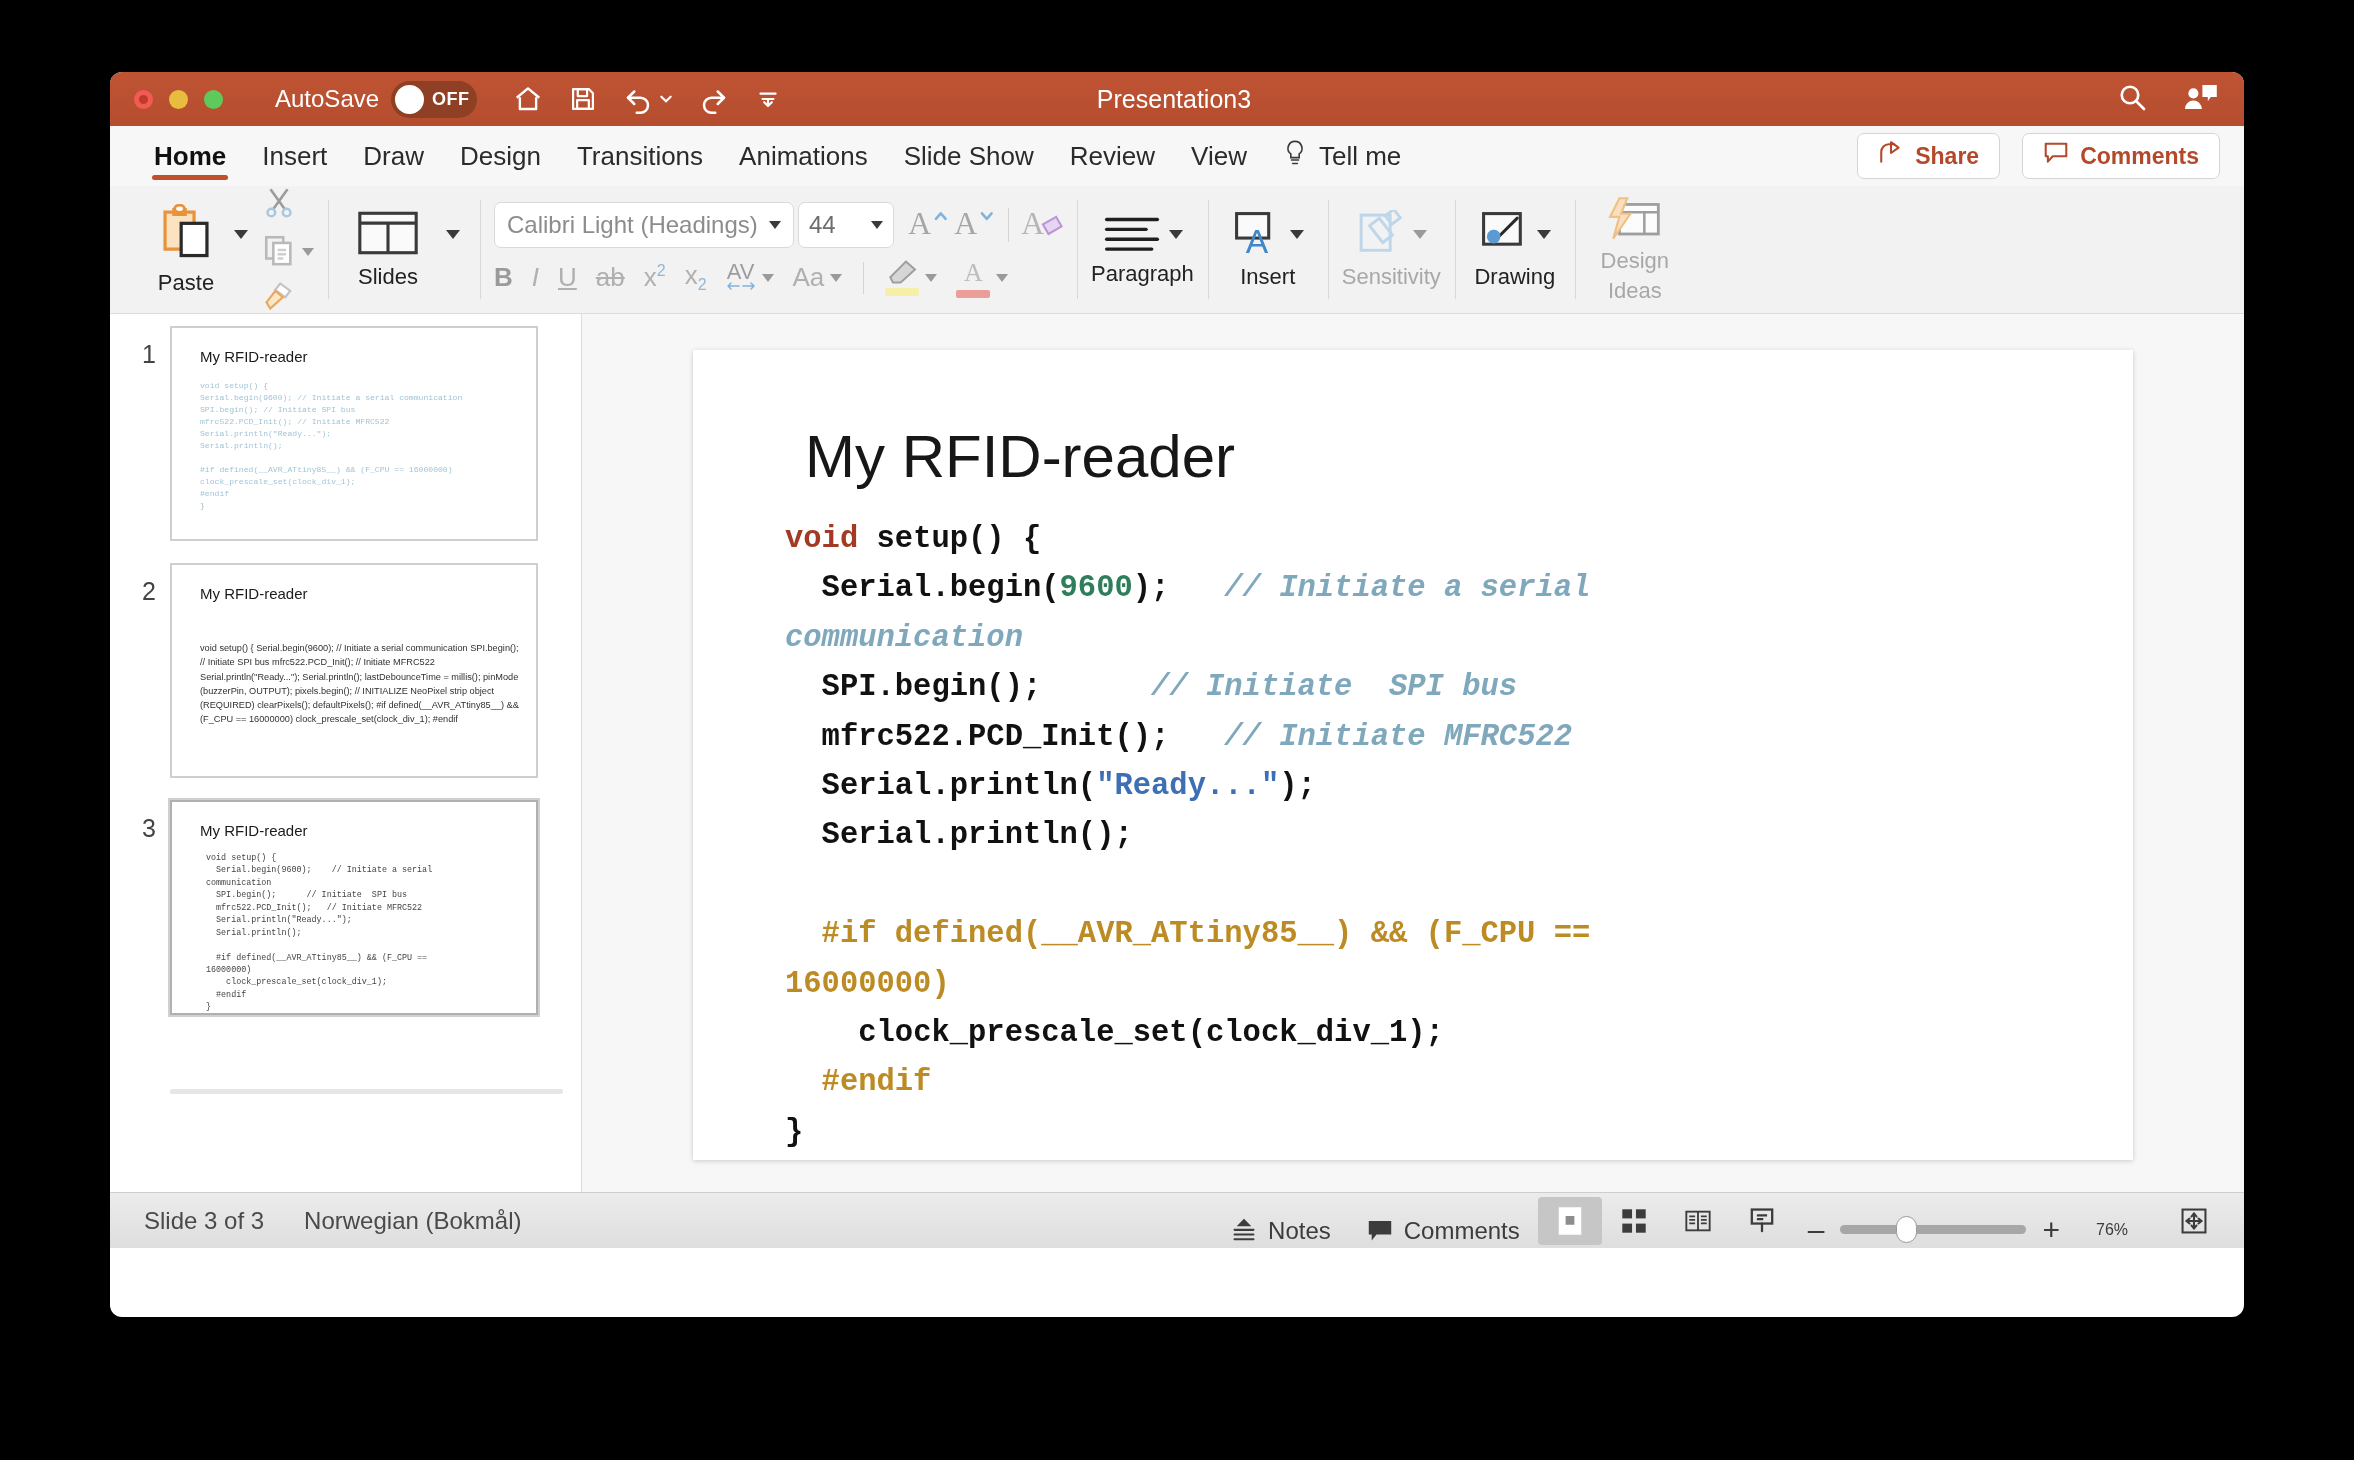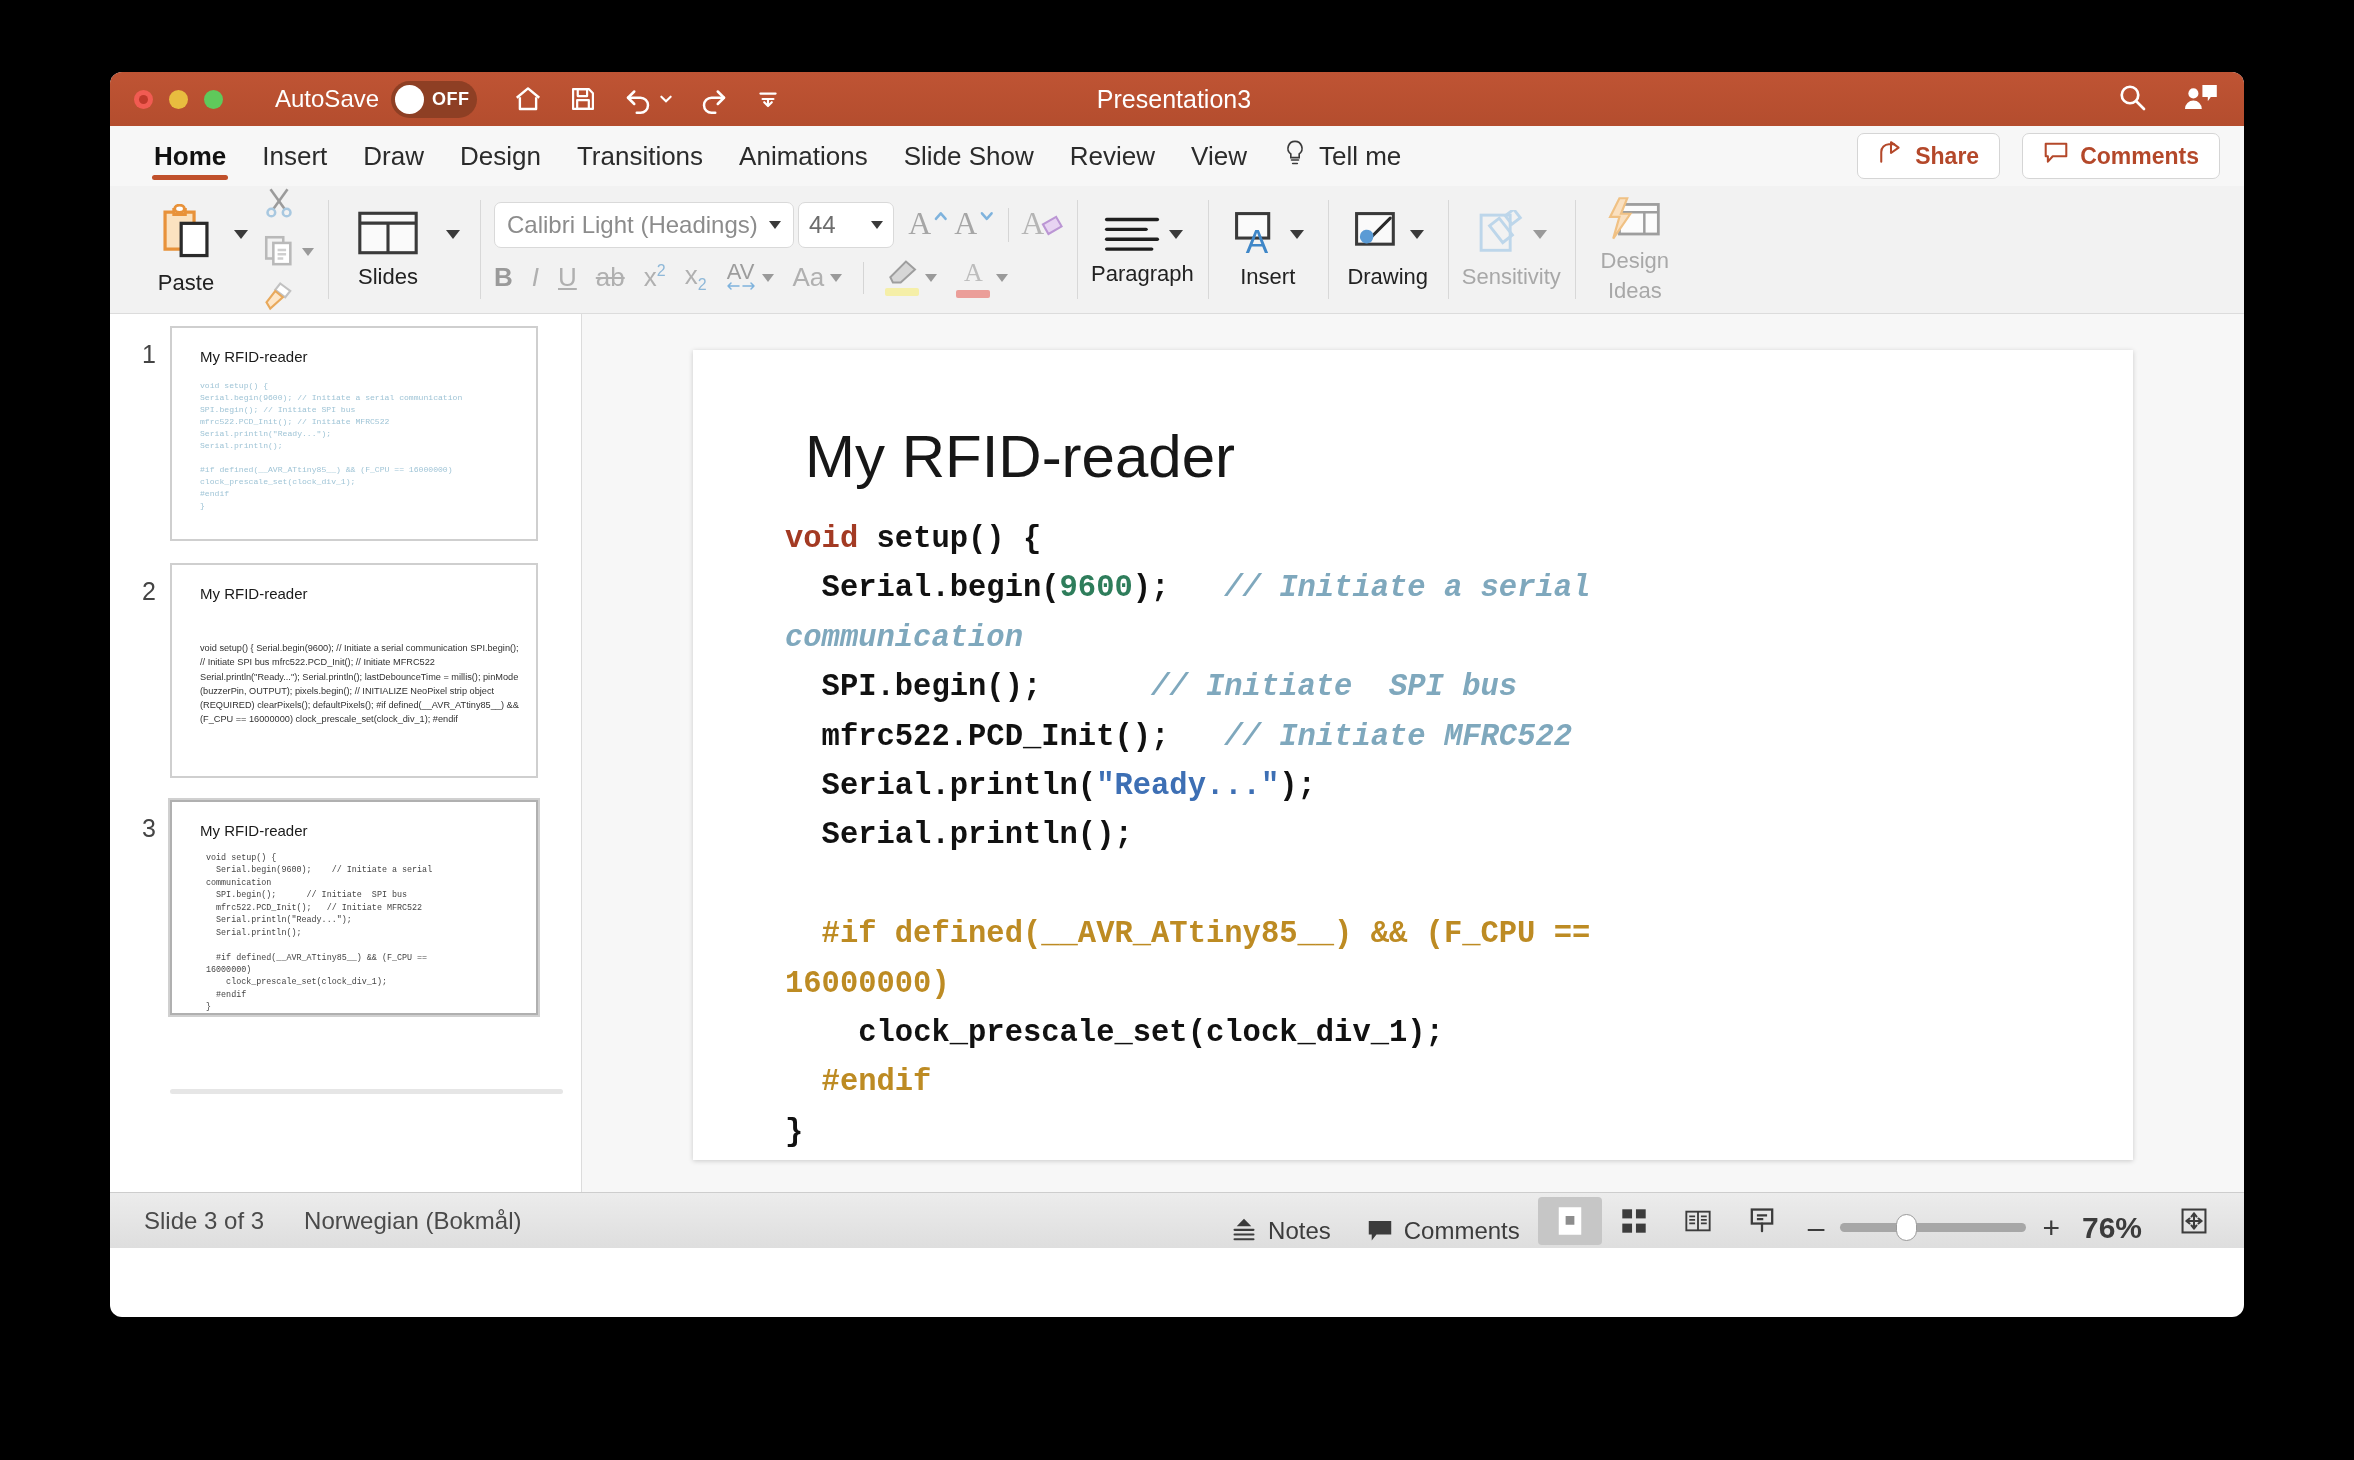--- a/index.html
+++ b/index.html
@@ -191,21 +191,21 @@
   .st-right { position: absolute; right: 18px; display: flex; align-items: flex-end; gap: 0; }
   .st-item { display: flex; align-items: center; gap: 11px; font-size: 24px; color: #3c3c3c; padding: 0 18px; }
   .view-btn { width: 64px; height: 48px; display: flex; align-items: center; justify-content: center; }
   .view-btn.active { background: #c6c6c6; border-radius: 4px; }
   .zoom-wrap { display: flex; align-items: center; gap: 16px; padding: 0 14px; }
   .zoom-track { width: 186px; height: 9px; background: #a7a7a7; border-radius: 5px; position: relative; }
   .zoom-knob {
     position: absolute; left: 56px; top: -9px; width: 21px; height: 27px;
     border-radius: 11px; background: #fff; border: 1px solid #9a9a9a;
   }
-  .zoom-pct { font-size: 30px; color: #3c3c3c; min-width: 72px; text-align: center; font-weight: bold; }
+  .zoom-pct { font-size: 16px; color: #3c3c3c; min-width: 72px; text-align: center; }
   .mini { font-size: 30px; color: #3c3c3c; line-height: 1; }
 </style>
 </head>
 <body>
 
 <div id="window">
 
   <div class="titlebar">
     <div class="traffic">
       <div class="dot red"></div>
@@ -478,42 +478,42 @@
           </svg>
           <span class="caret"></span>
         </div>
         <span class="lbl">Insert</span>
       </div>
     </div>
 
     <div class="rgroup">
       <div class="big-btn">
         <div class="icon-row">
+          <svg width="52" height="50" viewBox="0 0 34 32" fill="none" stroke="#bdd6ea" stroke-width="1.9">
+            <rect x="4" y="3" width="19" height="23"></rect>
+            <rect x="13" y="6" width="8" height="14" transform="rotate(-38 17 13)"></rect>
+            <rect x="21" y="1" width="7" height="7" transform="rotate(-38 24 4)"></rect>
+          </svg>
+          <span class="caret dim"></span>
+        </div>
+        <span class="lbl dim">Sensitivity</span>
+      </div>
+    </div>
+
+    <div class="rgroup">
+      <div class="big-btn">
+        <div class="icon-row">
           <svg width="52" height="50" viewBox="0 0 34 32" fill="none">
             <rect x="3" y="2" width="24" height="20" fill="#fafafa" stroke="#3a3a3a" stroke-width="2"></rect>
             <path d="M25 5 L13 17" stroke="#2a2a2a" stroke-width="2" stroke-linecap="round"></path>
             <path d="M14 16 a4.5 4.5 0 1 0 -4.5 5.5 c3 0 4.5 -2 4.5 -5.5 Z" fill="#5b9bd5"></path>
           </svg>
           <span class="caret"></span>
         </div>
         <span class="lbl">Drawing</span>
-      </div>
-    </div>
-
-    <div class="rgroup">
-      <div class="big-btn">
-        <div class="icon-row">
-          <svg width="52" height="50" viewBox="0 0 34 32" fill="none" stroke="#bdd6ea" stroke-width="1.9">
-            <rect x="4" y="3" width="19" height="23"></rect>
-            <rect x="13" y="6" width="8" height="14" transform="rotate(-38 17 13)"></rect>
-            <rect x="21" y="1" width="7" height="7" transform="rotate(-38 24 4)"></rect>
-          </svg>
-          <span class="caret dim"></span>
-        </div>
-        <span class="lbl dim">Sensitivity</span>
       </div>
     </div>
 
     <div class="rgroup">
       <div class="big-btn">
         <svg width="56" height="48" viewBox="0 0 36 30" fill="none">
           <rect x="8" y="5" width="25" height="19" stroke="#9e9e9e" stroke-width="1.8" fill="#fcfcfc"></rect>
           <path d="M8 10 H33 M24 10 V24" stroke="#9e9e9e" stroke-width="1.6"></path>
           <path d="M8 1 L2 13 H8 L4 27 L15 11 H9 L13 1 Z" fill="#fae0c0" stroke="#f0c184" stroke-width="1.4"></path>
         </svg>

